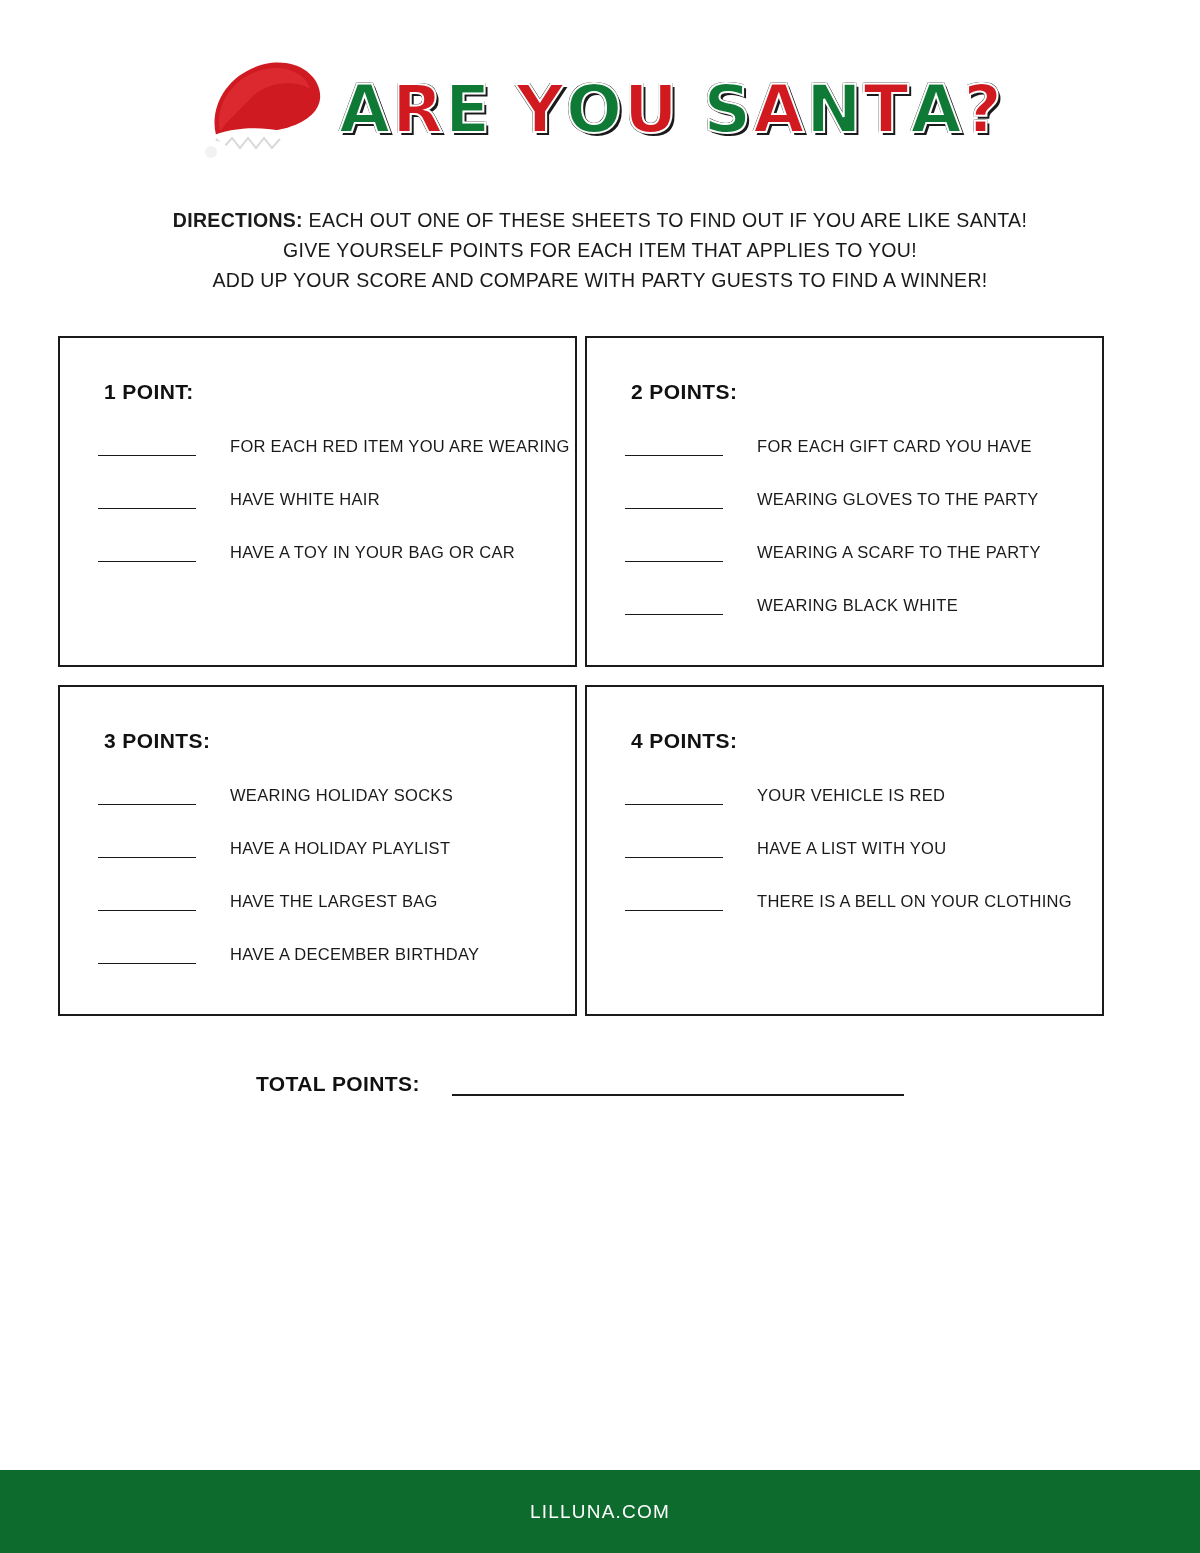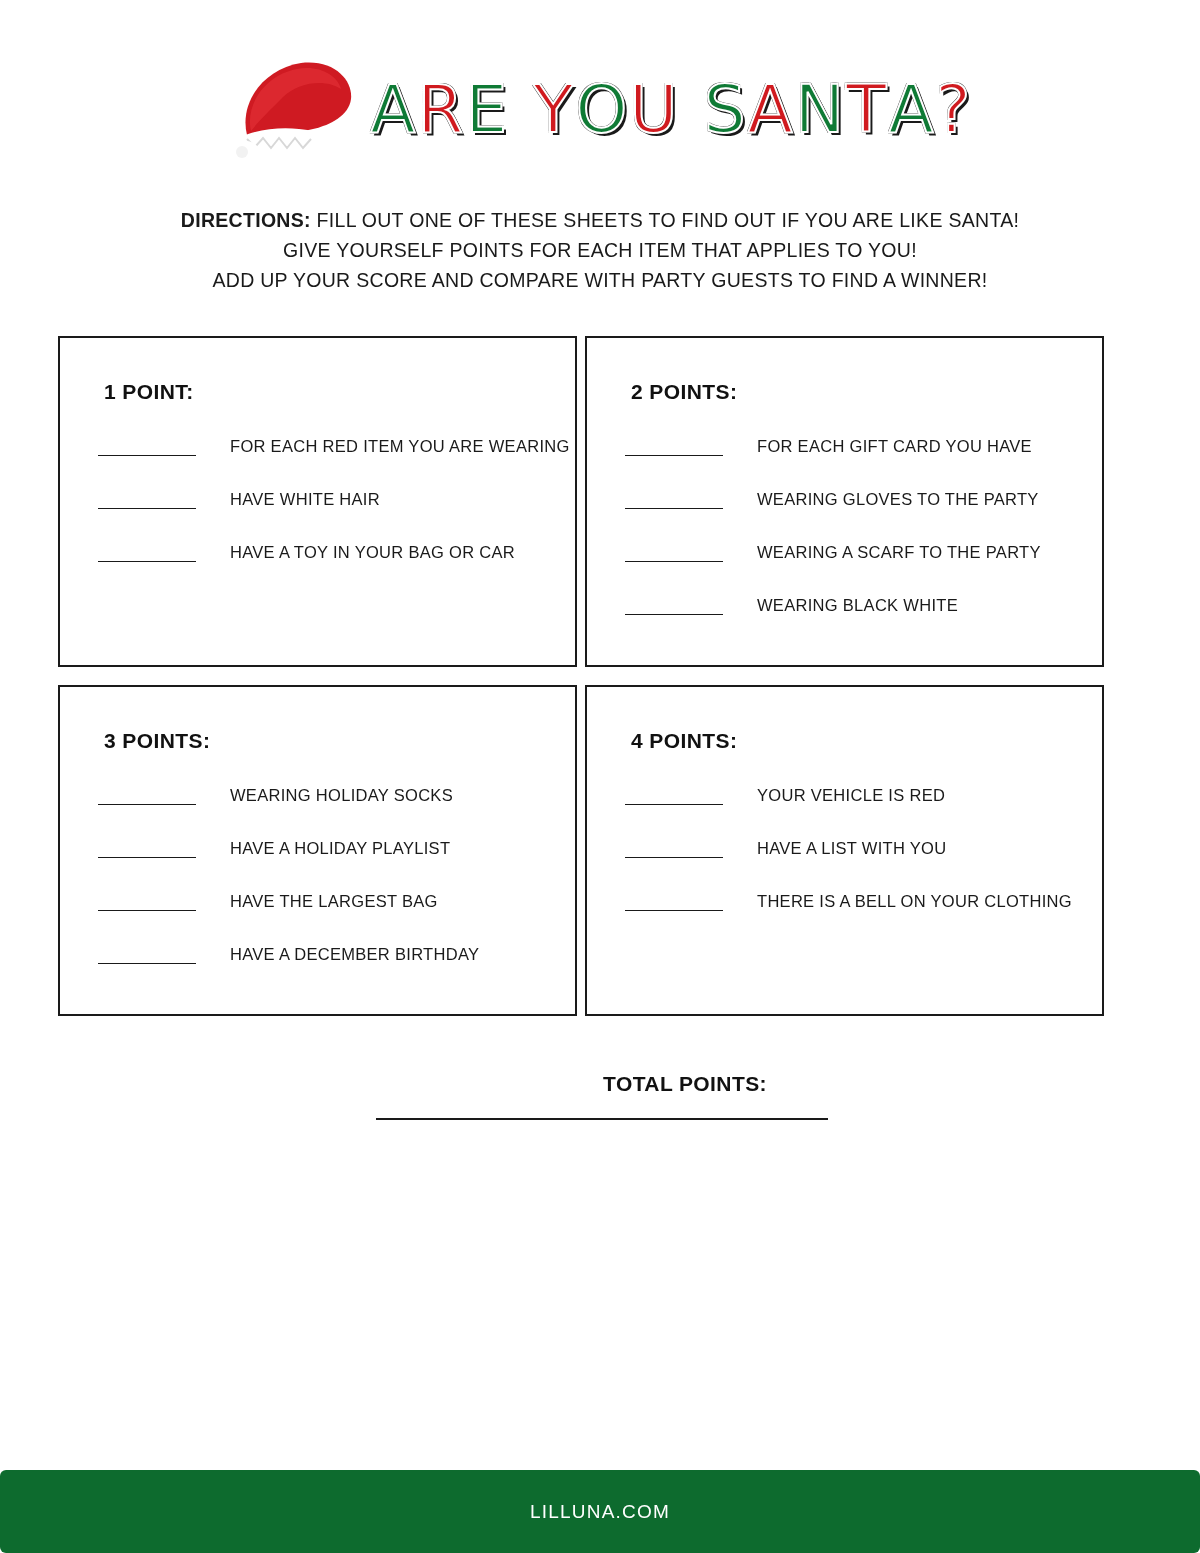--- a/index.html
+++ b/index.html
@@ -30,21 +30,21 @@
     position: relative;
     width: 135px;
     height: 120px;
     margin-right: 8px;
     flex: none;
   }
   .santa-hat svg { display: block; }
 
   .title {
     font-size: 66px;
-    font-weight: normal;
+    font-weight: bold;
     letter-spacing: 2px;
     font-family: "DejaVu Sans", sans-serif;
     white-space: nowrap;
     line-height: 1;
     margin-top: -6px;
   }
   .title span {
     display: inline-block;
   }
   .ltr-g { color: #0f7a35; -webkit-text-stroke: 2px #ffffff; }
@@ -126,22 +126,21 @@
     white-space: nowrap;
   }
 
   
   .total {
     position: absolute;
     top: 1072px;
     left: 58px;
     width: 1056px;
     display: flex;
-    align-items: center;
-    flex-direction: column;
+    align-items: flex-start;
   }
   .total-label {
     margin-left: 198px;
     font-size: 21px;
     font-weight: bold;
     letter-spacing: 0.4px;
     color: #111;
   }
   .total-blank {
     margin-left: 32px;
@@ -154,21 +153,20 @@
   .footer {
     position: absolute;
     left: 0;
     bottom: 0;
     width: 1200px;
     height: 83px;
     background: #0d6b2e;
     display: flex;
     align-items: center;
     justify-content: center;
-    border-radius: 6px;
   }
   .footer-text {
     color: #ffffff;
     font-size: 19px;
     letter-spacing: 1.2px;
   }
 </style>
 </head>
 <body>
 
@@ -185,21 +183,21 @@
   </div>
   <div class="title">
     <span class="shadow-wrap">
       <span class="ltr-g">A</span><span class="ltr-r">R</span><span class="ltr-g">E</span><span class="sp"></span><span class="ltr-r">Y</span><span class="ltr-g">O</span><span class="ltr-r">U</span><span class="sp"></span><span class="ltr-g">S</span><span class="ltr-r">A</span><span class="ltr-g">N</span><span class="ltr-r">T</span><span class="ltr-g">A</span><span class="ltr-r">?</span>
     </span>
   </div>
 </div>
 
 <div class="directions">
   <div>
-    <span class="lead">DIRECTIONS:</span><span> FILL OUT ONE OF THESE SHEETS TO FIND OUT IF YOU ARE LIKE SANTA!</span>
+    <span class="lead">DIRECTIONS:</span><span> EACH OUT ONE OF THESE SHEETS TO FIND OUT IF YOU ARE LIKE SANTA!</span>
   </div>
   <div>GIVE YOURSELF POINTS FOR EACH ITEM THAT APPLIES TO YOU!</div>
   <div>ADD UP YOUR SCORE AND COMPARE WITH PARTY GUESTS TO FIND A WINNER!</div>
 </div>
 
 <div class="grid">
 
   <div class="card">
     <div class="card-title">1 POINT:</div>
     <div class="rows">

